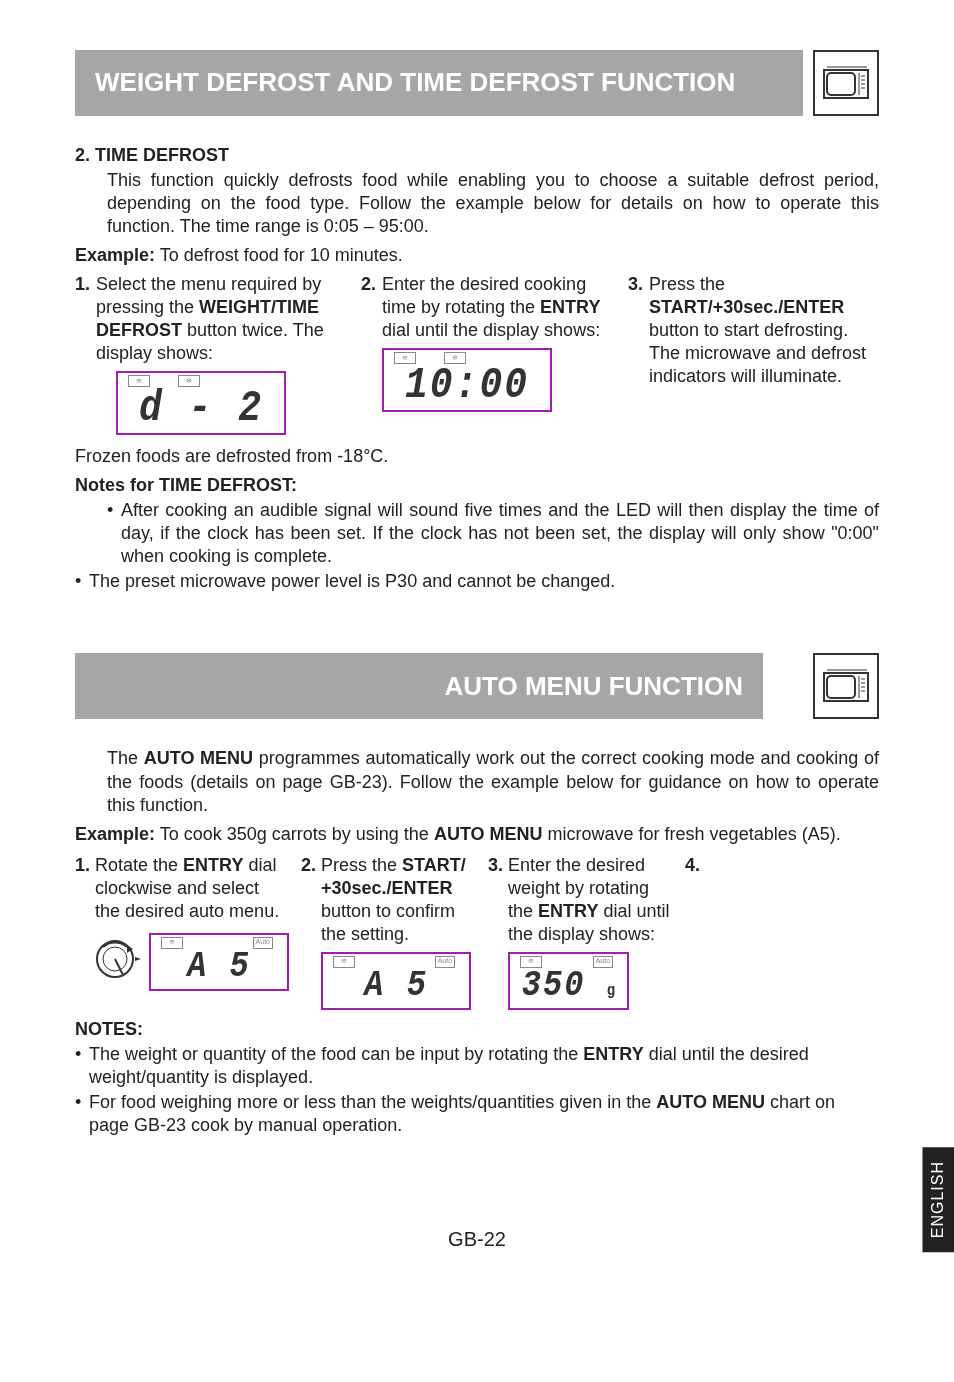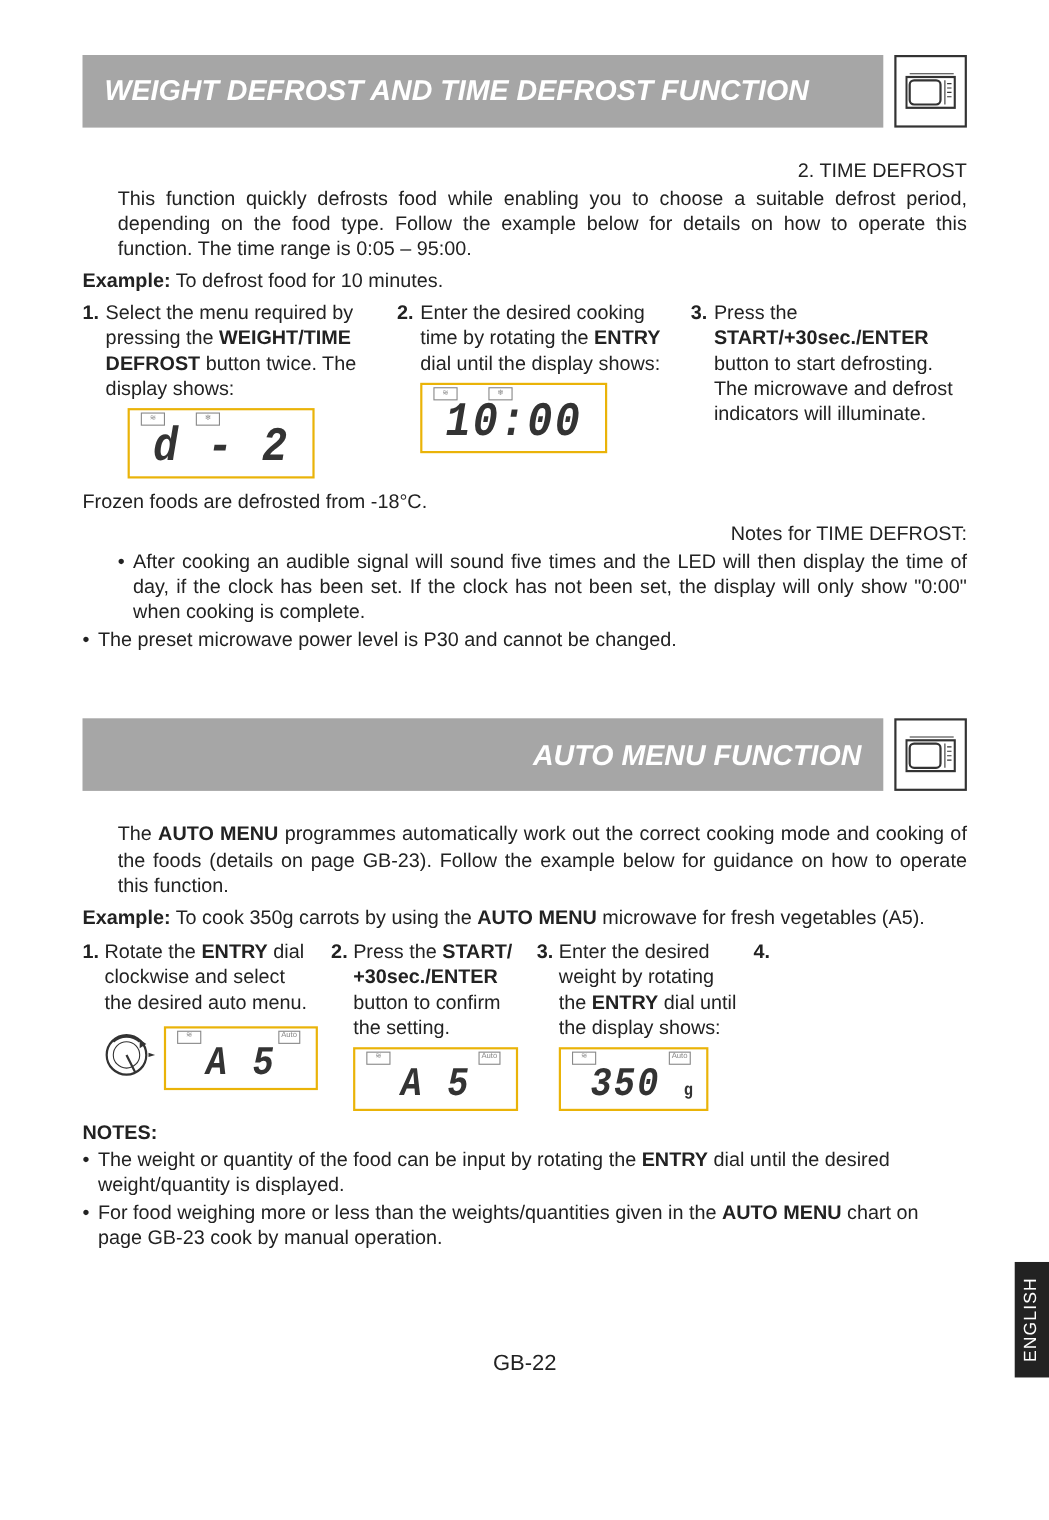--- a/index.html
+++ b/index.html
@@ -20,52 +20,50 @@
     }
     .header-title {
       background: #a6a6a6;
       color: #fff;
       font-weight: 700;
       font-size: 26px;
       padding: 14px 20px;
       flex: 1;
       display: flex;
       align-items: center;
-      font-style: italic;
     }
     .header-title.right { justify-content: flex-end; }
     .header-icon {
       width: 66px;
       height: 66px;
       border: 2px solid #333;
       margin-left: 10px;
       display: flex;
       align-items: center;
       justify-content: center;
       flex-shrink: 0;
     }
     .microwave-svg { width: 46px; height: 34px; }
     .section-title {
-      font-weight: 400;
+      font-weight: 700;
       margin-bottom: 2px;
-      text-align: right;
     }
     .para { margin-bottom: 6px; }
     .example-label { font-weight: 700; }
     .steps-row {
       display: flex;
       gap: 16px;
       margin-top: 6px;
       margin-bottom: 10px;
     }
     .step { flex: 1; display: flex; }
     .step-num { font-weight: 700; margin-right: 6px; flex-shrink: 0; }
     .step-body { flex: 1; }
     .mini-display {
-      border: 2px solid #eab308;
+      border: 2px solid #a21caf;
       width: 170px;
       margin-top: 6px;
       padding: 2px 4px 4px 4px;
     }
     .mini-icons {
       display: flex;
       gap: 28px;
       padding-left: 6px;
     }
     .mini-icons.right-one { justify-content: space-between; padding-right: 10px; }
@@ -195,21 +193,21 @@
   <div class="list-item just">
     <div class="bullet">•</div>
     <div>After cooking an audible signal will sound five times and the LED will then display the time of day, if the clock has been set. If the clock has not been set, the display will only show "0:00" when cooking is complete.</div>
   </div>
   <div class="list-item">
     <div class="bullet">•</div>
     <div>The preset microwave power level is P30 and cannot be changed.</div>
   </div>
 </div>
 
-<div class="header-bar" style="margin-top:60px;">
+<div class="header-bar" style="margin-top:60px;gap:40px;">
   <div class="header-title right">AUTO MENU FUNCTION</div>
   <div class="header-icon">
     <svg class="microwave-svg" viewBox="0 0 46 34">
       <rect x="1" y="4" width="44" height="28" fill="none" stroke="#333" stroke-width="2"></rect>
       <rect x="4" y="7" width="28" height="22" fill="none" stroke="#333" stroke-width="2" rx="4"></rect>
       <line x1="36" y1="7" x2="36" y2="29" stroke="#333" stroke-width="1"></line>
       <line x1="38" y1="10" x2="42" y2="10" stroke="#333"></line>
       <line x1="38" y1="14" x2="42" y2="14" stroke="#333"></line>
       <line x1="38" y1="18" x2="42" y2="18" stroke="#333"></line>
       <line x1="38" y1="22" x2="42" y2="22" stroke="#333"></line>
@@ -261,21 +259,21 @@
         </div>
         <div class="seven-seg small">A 5</div>
       </div>
     </div>
   </div>
 
   <div class="auto-step auto3">
     <div class="step-num">3.</div>
     <div class="step-body">
       <span>Enter the desired weight by rotating the </span><b>ENTRY</b><span> dial until the display shows:</span>
-      <div class="mini-display" style="width:136px;">
+      <div class="mini-display" style="width:121px;">
         <div class="mini-icons right-one">
           <span class="mini-icon">≋</span>
           <span class="auto-tag">Auto</span>
         </div>
         <div class="seven-seg small" style="text-align:right; padding-right:6px;">
           <span>350</span> <span class="g-suffix">g</span>
         </div>
       </div>
     </div>
   </div>

